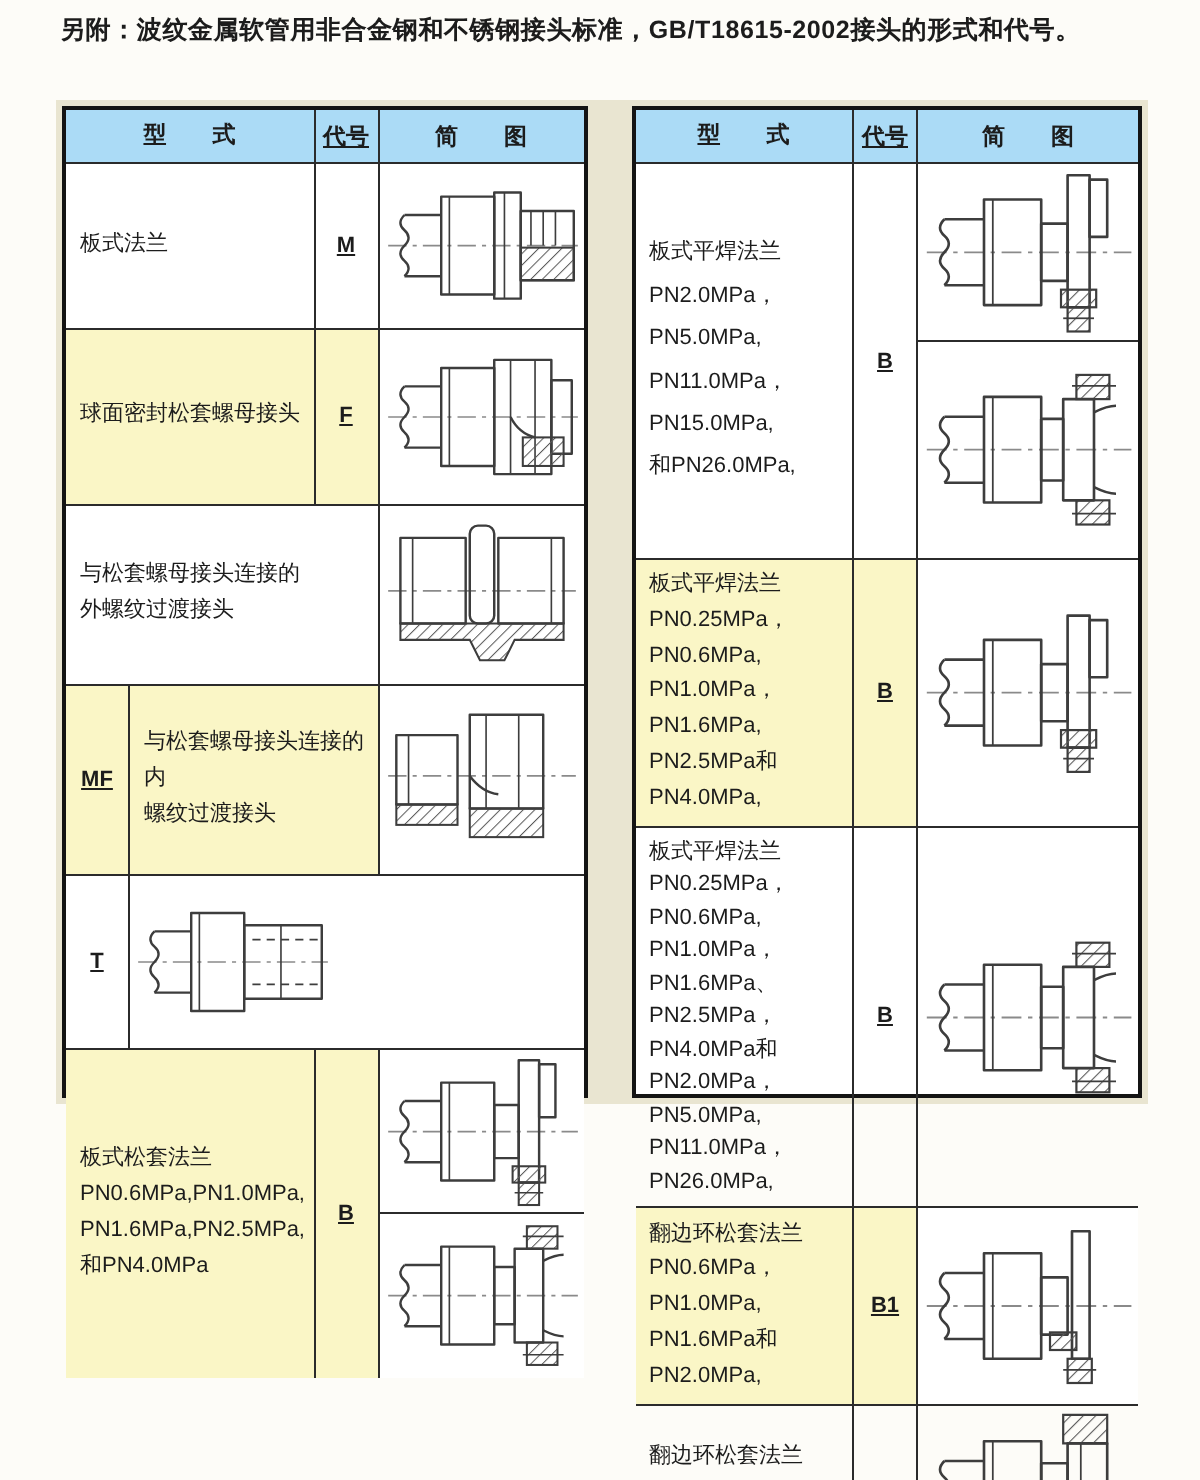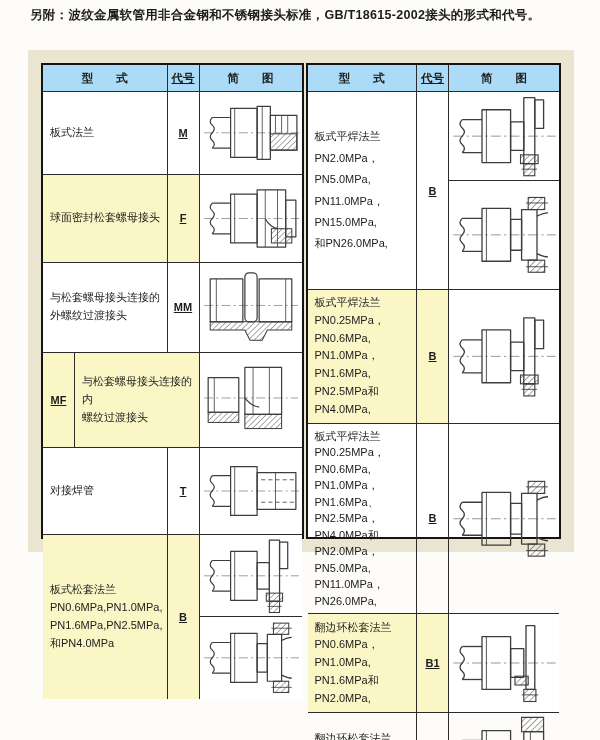--- a/index.html
+++ b/index.html
@@ -9,21 +9,21 @@
     font-family:"Liberation Sans","DejaVu Sans",sans-serif;
     color:#1c1c1c;
   }
   .page-title{
     position:absolute;left:30px;top:7px;width:556px;
     font-size:12.5px;font-weight:600;letter-spacing:.3px;
   }
   .band{
     position:absolute;left:28px;top:50px;width:546px;height:502px;
     background:#e9e5d1;box-sizing:border-box;
-    display:flex;gap:2px;padding:13px;
+    display:flex;gap:22px;padding:3px;
   }
   .tbl{
     flex:1;background:#fff;border:2px solid #141414;
     box-sizing:border-box;display:flex;flex-direction:column;
   }
   .row{display:flex;border-bottom:1px solid #2b2b2b;box-sizing:border-box;}
   .row:last-child{border-bottom:none;flex:1;}
   .hdr{height:27px;flex:0 0 27px;background:#abdbf6;}
   .hdr .cell{font-size:11.5px;font-weight:600;display:flex;align-items:center;justify-content:center;}
   .cell{box-sizing:border-box;border-right:1px solid #2b2b2b;overflow:hidden;}
@@ -182,41 +182,39 @@
       <div class="cell cd" style="background:#fff">
         <svg viewBox="0 0 100 80" preserveAspectRatio="xMidYMid meet">
             <use href="#fit-f"></use>
           </svg>
       </div>
     </div>
 
     <div class="row" style="flex:0 0 90px">
       <div class="cell ct">与松套螺母接头连接的
 外螺纹过渡接头</div>
-      <div class="cell cc">MM</div>
       <div class="cell cd">
         <svg viewBox="0 0 100 80" preserveAspectRatio="xMidYMid meet">
             <use href="#fit-mm"></use>
           </svg>
       </div>
     </div>
 
     <div class="row hl" style="flex:0 0 95px">
       <div class="cell cc">MF</div>
       <div class="cell ct">与松套螺母接头连接的内
 螺纹过渡接头</div>
       <div class="cell cd" style="background:#fff">
         <svg viewBox="0 0 100 80" preserveAspectRatio="xMidYMid meet">
             <use href="#fit-mf"></use>
           </svg>
       </div>
     </div>
 
     <div class="row" style="flex:0 0 87px">
-      <div class="cell ct">对接焊管</div>
       <div class="cell cc">T</div>
       <div class="cell cd">
         <svg viewBox="0 0 100 80" preserveAspectRatio="xMidYMid meet">
             <use href="#fit-t"></use>
           </svg>
       </div>
     </div>
 
     <div class="row hl">
       <div class="cell ct">板式松套法兰

